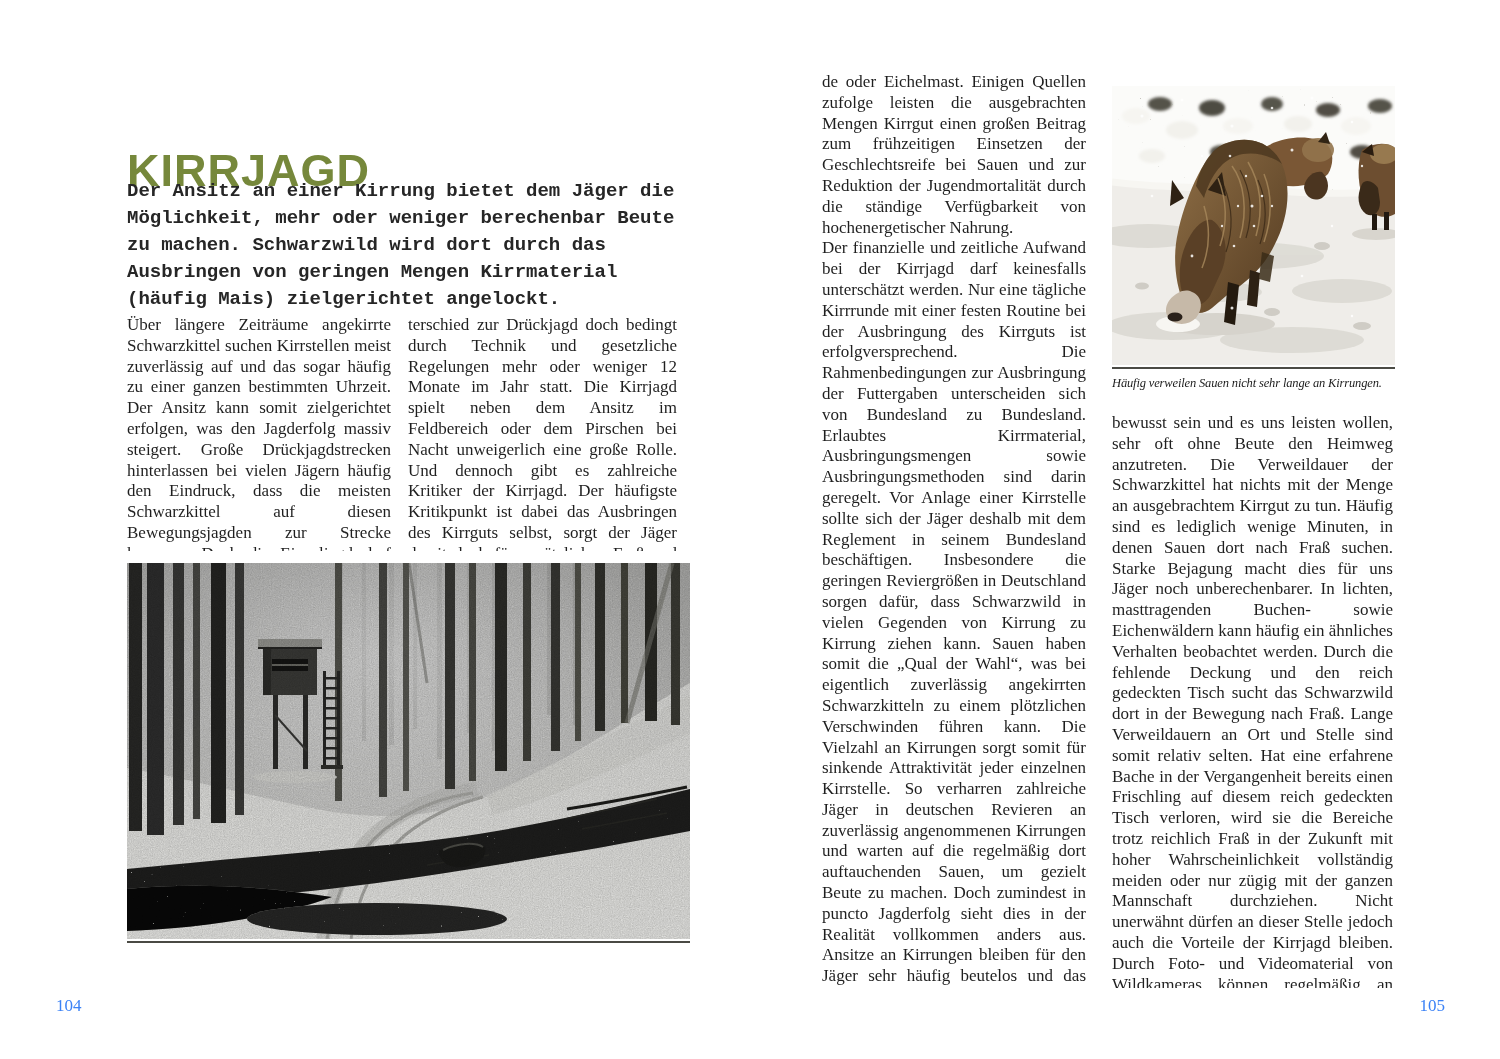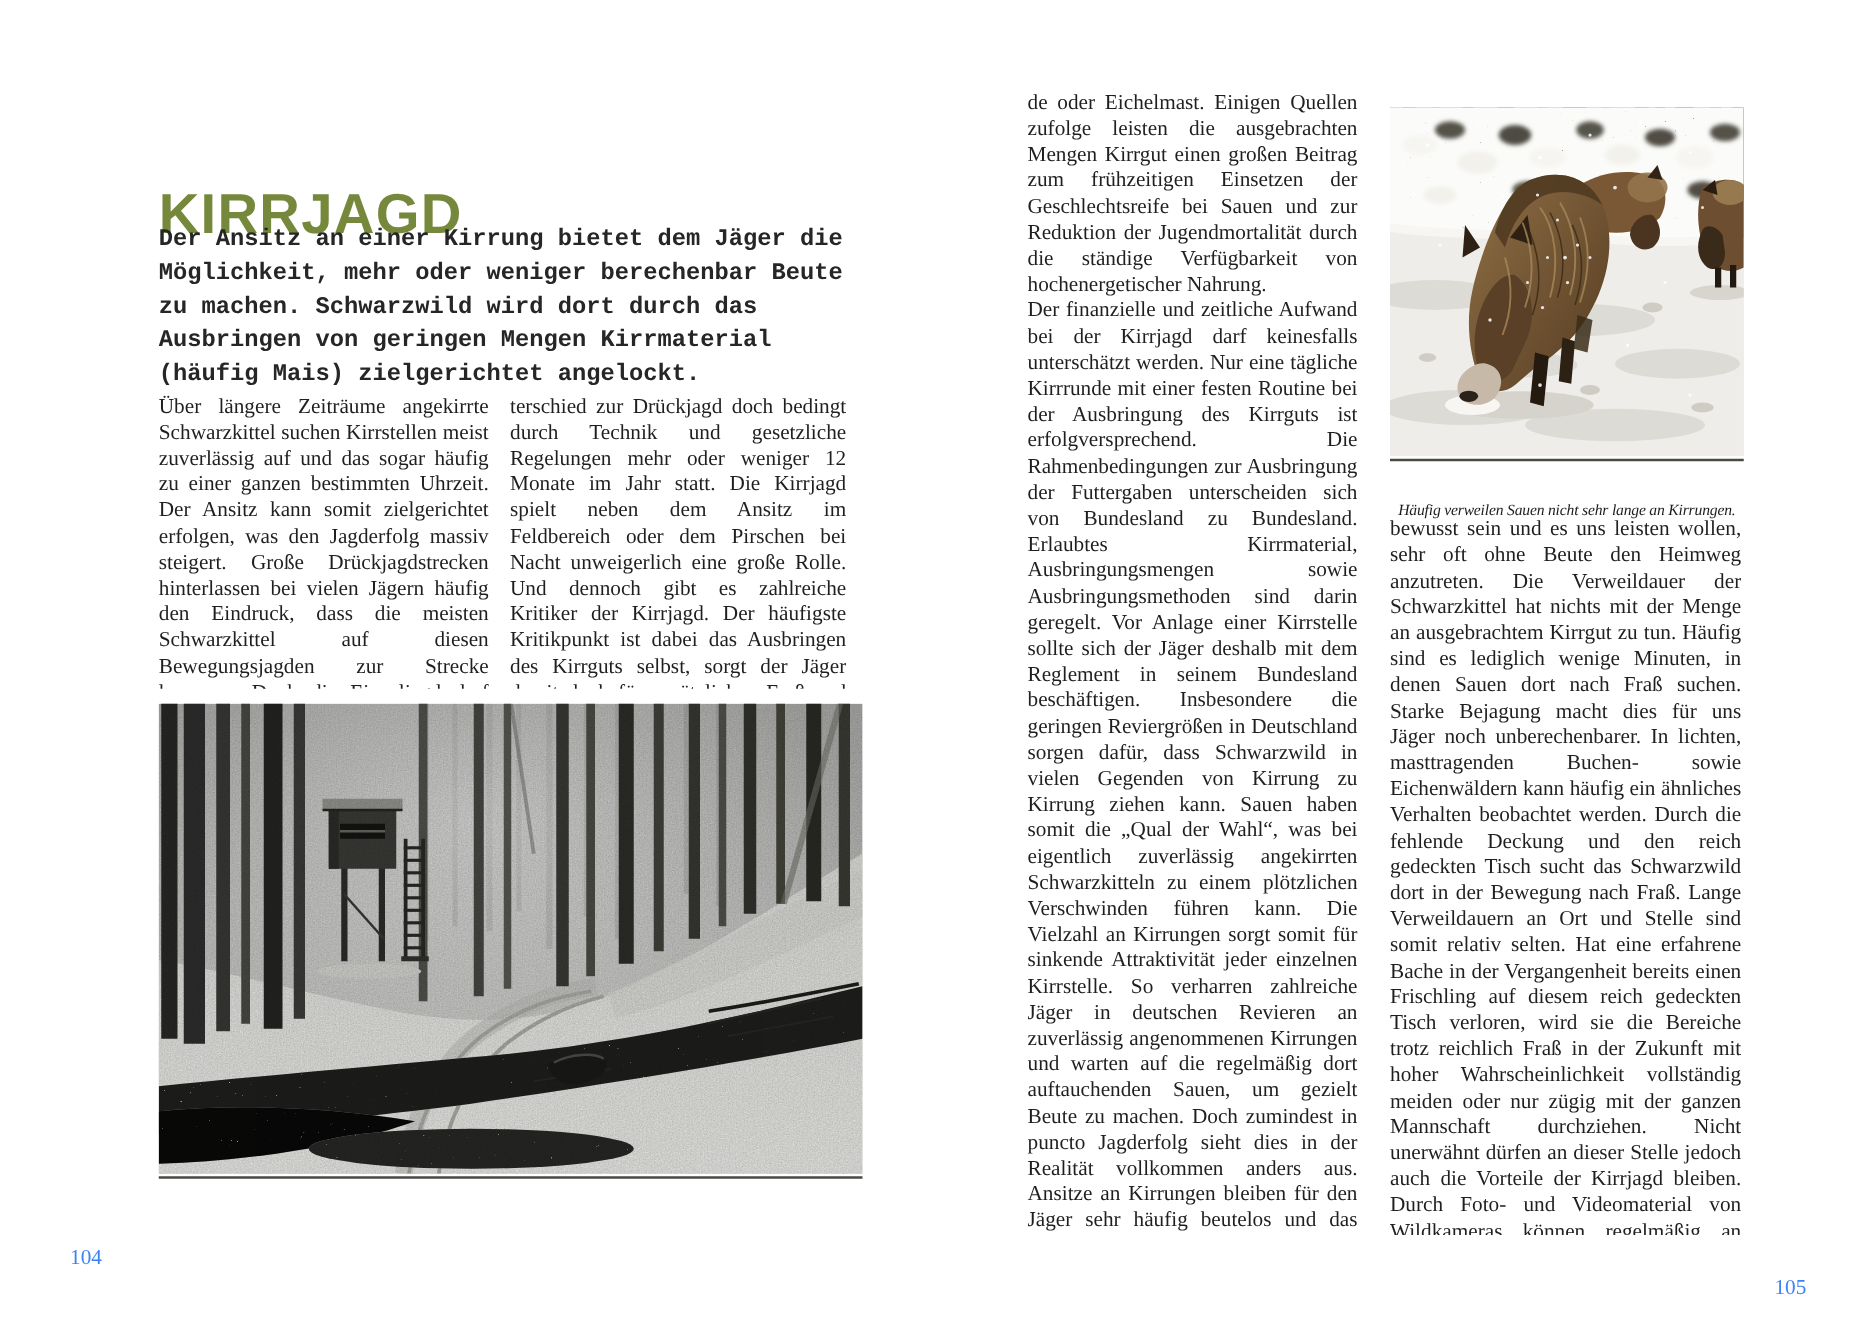--- a/index.html
+++ b/index.html
@@ -291,19 +291,19 @@
           <circle cx="140" cy="120" r="1.5"></circle>
           <circle cx="220" cy="140" r="1.2"></circle>
         <circle cx="80" cy="170" r="1.4"></circle>
           <circle cx="190" cy="190" r="1.3"></circle>
           <circle cx="120" cy="222" r="1.5"></circle>
         <circle cx="240" cy="230" r="1.2"></circle>
       </g>
     </svg>
   </figure>
 
-  <figcaption class="abs caption caption-nowrap" style="left:1112px;top:399px;width:283px;text-align:center;">Häufig verweilen Sauen nicht sehr lange an Kirrungen.</figcaption>
+  <figcaption class="abs caption caption-nowrap" style="left:1112px;top:374px;width:283px;">Häufig verweilen Sauen nicht sehr lange an Kirrungen.</figcaption>
 
   <div class="abs bodycol" style="left:1112px;top:413px;width:281px;height:575px;">bewusst sein und es uns leisten wollen, sehr oft ohne Beute den Heimweg anzutreten. Die Verweildauer der Schwarzkittel hat nichts mit der Menge an ausgebrachtem Kirrgut zu tun. Häufig sind es lediglich wenige Minuten, in denen Sauen dort nach Fraß suchen. Starke Bejagung macht dies für uns Jäger noch unberechenbarer. In lichten, masttragenden Buchen- sowie Eichenwäldern kann häufig ein ähnliches Verhalten beobachtet werden. Durch die fehlende Deckung und den reich gedeckten Tisch sucht das Schwarzwild dort in der Bewegung nach Fraß. Lange Verweildauern an Ort und Stelle sind somit relativ selten. Hat eine erfahrene Bache in der Vergangenheit bereits einen Frischling auf diesem reich gedeckten Tisch verloren, wird sie die Bereiche trotz reichlich Fraß in der Zukunft mit hoher Wahrscheinlichkeit vollständig meiden oder nur zügig mit der ganzen Mannschaft durchziehen. Nicht unerwähnt dürfen an dieser Stelle jedoch auch die Vorteile der Kirrjagd bleiben. Durch Foto- und Videomaterial von Wildkameras können regelmäßig an Kirrungen auftauchende Sauen bereits vor dem Ansitz angesprochen werden. Das erleichtert das eigentliche Ansprechen der bereits bekannten Sauen am Ansitzabend erheblich und</div>
 
-  <div class="abs pagenum" style="left:1390px;top:996px;width:55px;text-align:right;margin-top:24px;">105</div>
+  <div class="abs pagenum" style="left:1390px;top:996px;width:55px;text-align:right;">105</div>
 
 </div>
 
 </body></html>

